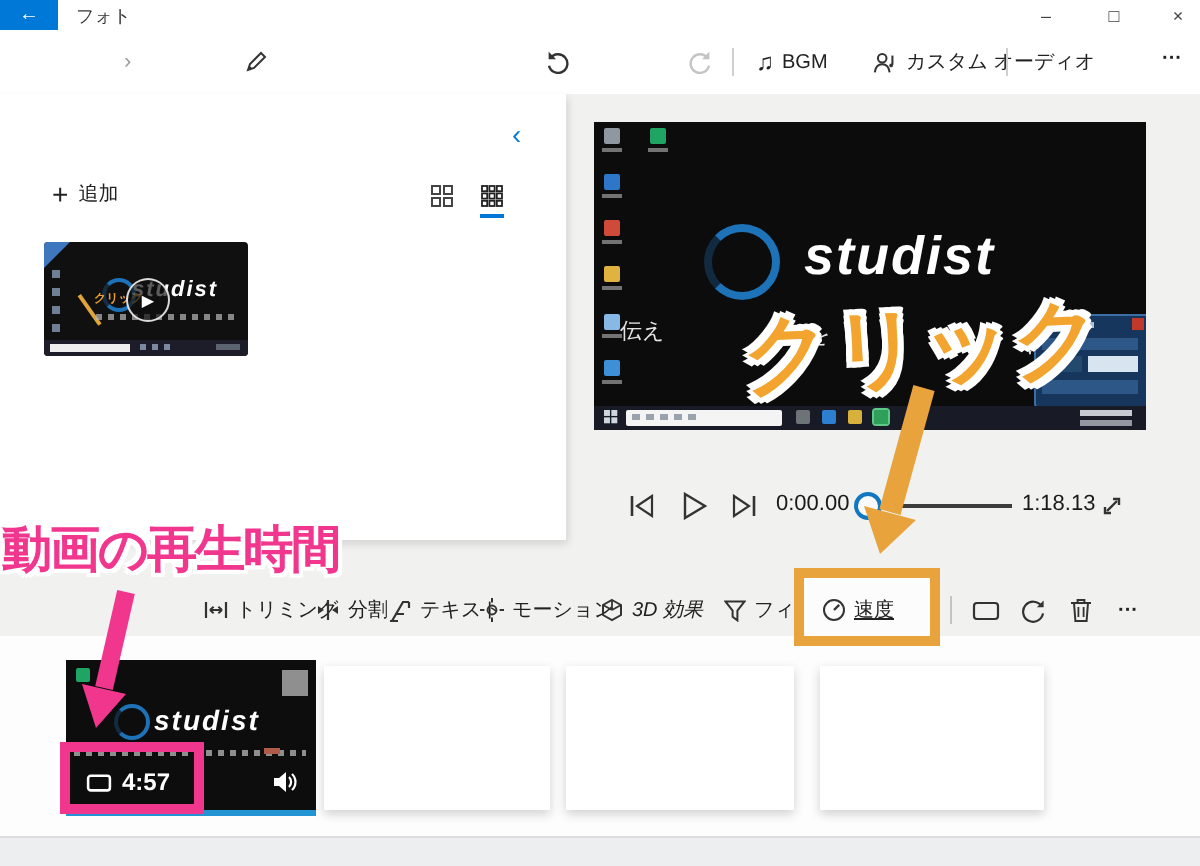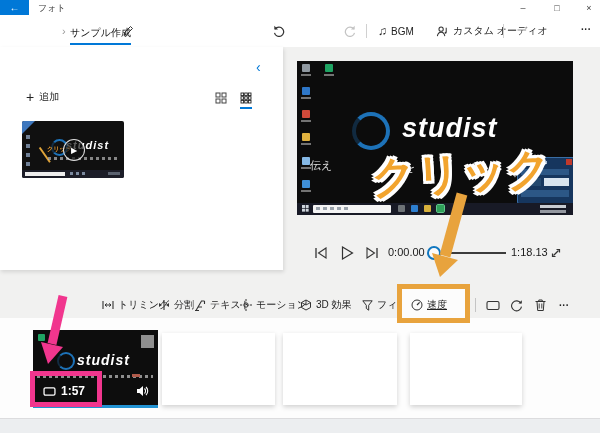--- a/index.html
+++ b/index.html
@@ -104,21 +104,20 @@
     <div class="winbtn" style="left:546px;">
       <span>□</span>
       </div>
     <div class="winbtn" style="left:578px;">
       <span>×</span>
       </div>
   </div>
 
   <div class="cmdbar">
     <span class="crumb-chev">›</span>
-    <span class="crumb-cur">サンプル作成</span>
     <span class="abs" style="left:122px;top:10px;">
       <svg width="12" height="12" viewBox="0 0 12 12">
         <path d="M2 10l1-3 5.5-5.5 2 2L5 9z" fill="none" stroke="#333" stroke-width="1"></path>
         <path d="M2 10l2.2-.7L2.7 7.8z" fill="#333"></path>
       </svg>
     </span>
 
     <span class="cmd-item" style="left:272px;">
       <svg width="13" height="13" viewBox="0 0 14 14">
         <path d="M3.5 5.5a5 5 0 1 1-.8 4" fill="none" stroke="#333" stroke-width="1.3"></path>
@@ -314,21 +313,21 @@
     </svg>
     <span>テキスト</span>
   </div>
   <div class="tool" style="left:240px;">
     <svg width="12" height="12" viewBox="0 0 12 12">
       <circle cx="6" cy="6" r="2.2" fill="none" stroke="#333" stroke-width="1"></circle>
       <path d="M6 0v2.2M6 9.8V12M0 6h2.2M9.8 6H12" stroke="#333" stroke-width="1"></path>
     </svg>
     <span>モーション</span>
   </div>
-  <div class="tool" style="left:300px;">
+  <div class="tool" style="left:300px;font-style:italic;">
     <svg width="12" height="12" viewBox="0 0 12 12">
       <path d="M6 1l4.5 2.5v5L6 11 1.5 8.5v-5z" fill="none" stroke="#333" stroke-width="1"></path>
       <path d="M6 1v5m0 0L1.5 3.5M6 6l4.5-2.5" fill="none" stroke="#333" stroke-width=".9"></path>
     </svg>
     <span>3D 効果</span>
   </div>
   <div class="tool" style="left:362px;">
     <svg width="11" height="11" viewBox="0 0 11 11">
       <path d="M.8.8h9.4L6.7 5.3v4.9L4.3 8.4V5.3z" fill="none" stroke="#333" stroke-width="1"></path>
     </svg>
@@ -372,34 +371,35 @@
     <div class="tl-clip">
       <div class="dicon" style="left:5px;top:4px;width:7px;height:7px;background:#1fa463;"></div>
       <div class="logo-circle" style="left:24px;top:22px;width:14px;height:14px;border-width:2px;"></div>
       <div class="logo-text" style="left:44px;top:22px;font-size:14px;">studist</div>
       <div class="dashline abs" style="left:4px;top:45px;width:116px;opacity:.75;"></div>
       <div class="abs" style="left:99px;top:44px;width:8px;height:3px;background:#b05a4a;"></div>
       <div class="abs" style="left:108px;top:5px;width:13px;height:13px;background:#8f8f8f;"></div>
       <svg width="13" height="10" viewBox="0 0 14 11" class="abs" style="left:10px;top:57px;">
         <rect x="1" y="1" width="12" height="8" rx="1.5" fill="none" stroke="#fff" stroke-width="1.4"></rect>
       </svg>
-      <div class="abs" style="left:28px;top:54px;font-size:12px;font-weight:bold;color:#fff;">1:57</div>
+      <div class="abs" style="left:28px;top:54px;font-size:12px;font-weight:bold;color:#fff;">4:57</div>
       <svg width="13" height="12" viewBox="0 0 13 12" class="abs" style="left:103px;top:55px;">
         <path d="M1 4h2.5L7 1v10L3.5 8H1z" fill="#fff"></path>
         <path d="M8.5 3.5a3.5 3.5 0 0 1 0 5M10 2a5.5 5.5 0 0 1 0 8" fill="none" stroke="#fff" stroke-width="1.1"></path>
       </svg>
     </div>
     <div class="tl-blue"></div>
 
     <div class="tl-card" style="left:162px;width:113px;"></div>
     <div class="tl-card" style="left:283px;width:114px;"></div>
     <div class="tl-card" style="left:410px;width:112px;"></div>
   </div>
   <div class="bottomstrip"></div>
 
+  <div class="note-pink">動画の再生時間</div>
   <div class="note-click">クリック</div>
   <div class="pink-rect"></div>
 
   <svg class="overlay-svg" width="600" height="433" viewBox="0 0 600 433">
 
     <line x1="63" y1="296" x2="52" y2="344" stroke="#f1368e" stroke-width="9"></line>
     <polygon points="48,364 63,347 41,342" fill="#f1368e"></polygon>
 
     <line x1="462" y1="194" x2="445" y2="256" stroke="#e8a33d" stroke-width="11"></line>
     <polygon points="440,277 458,260 432,253" fill="#e8a33d"></polygon>

